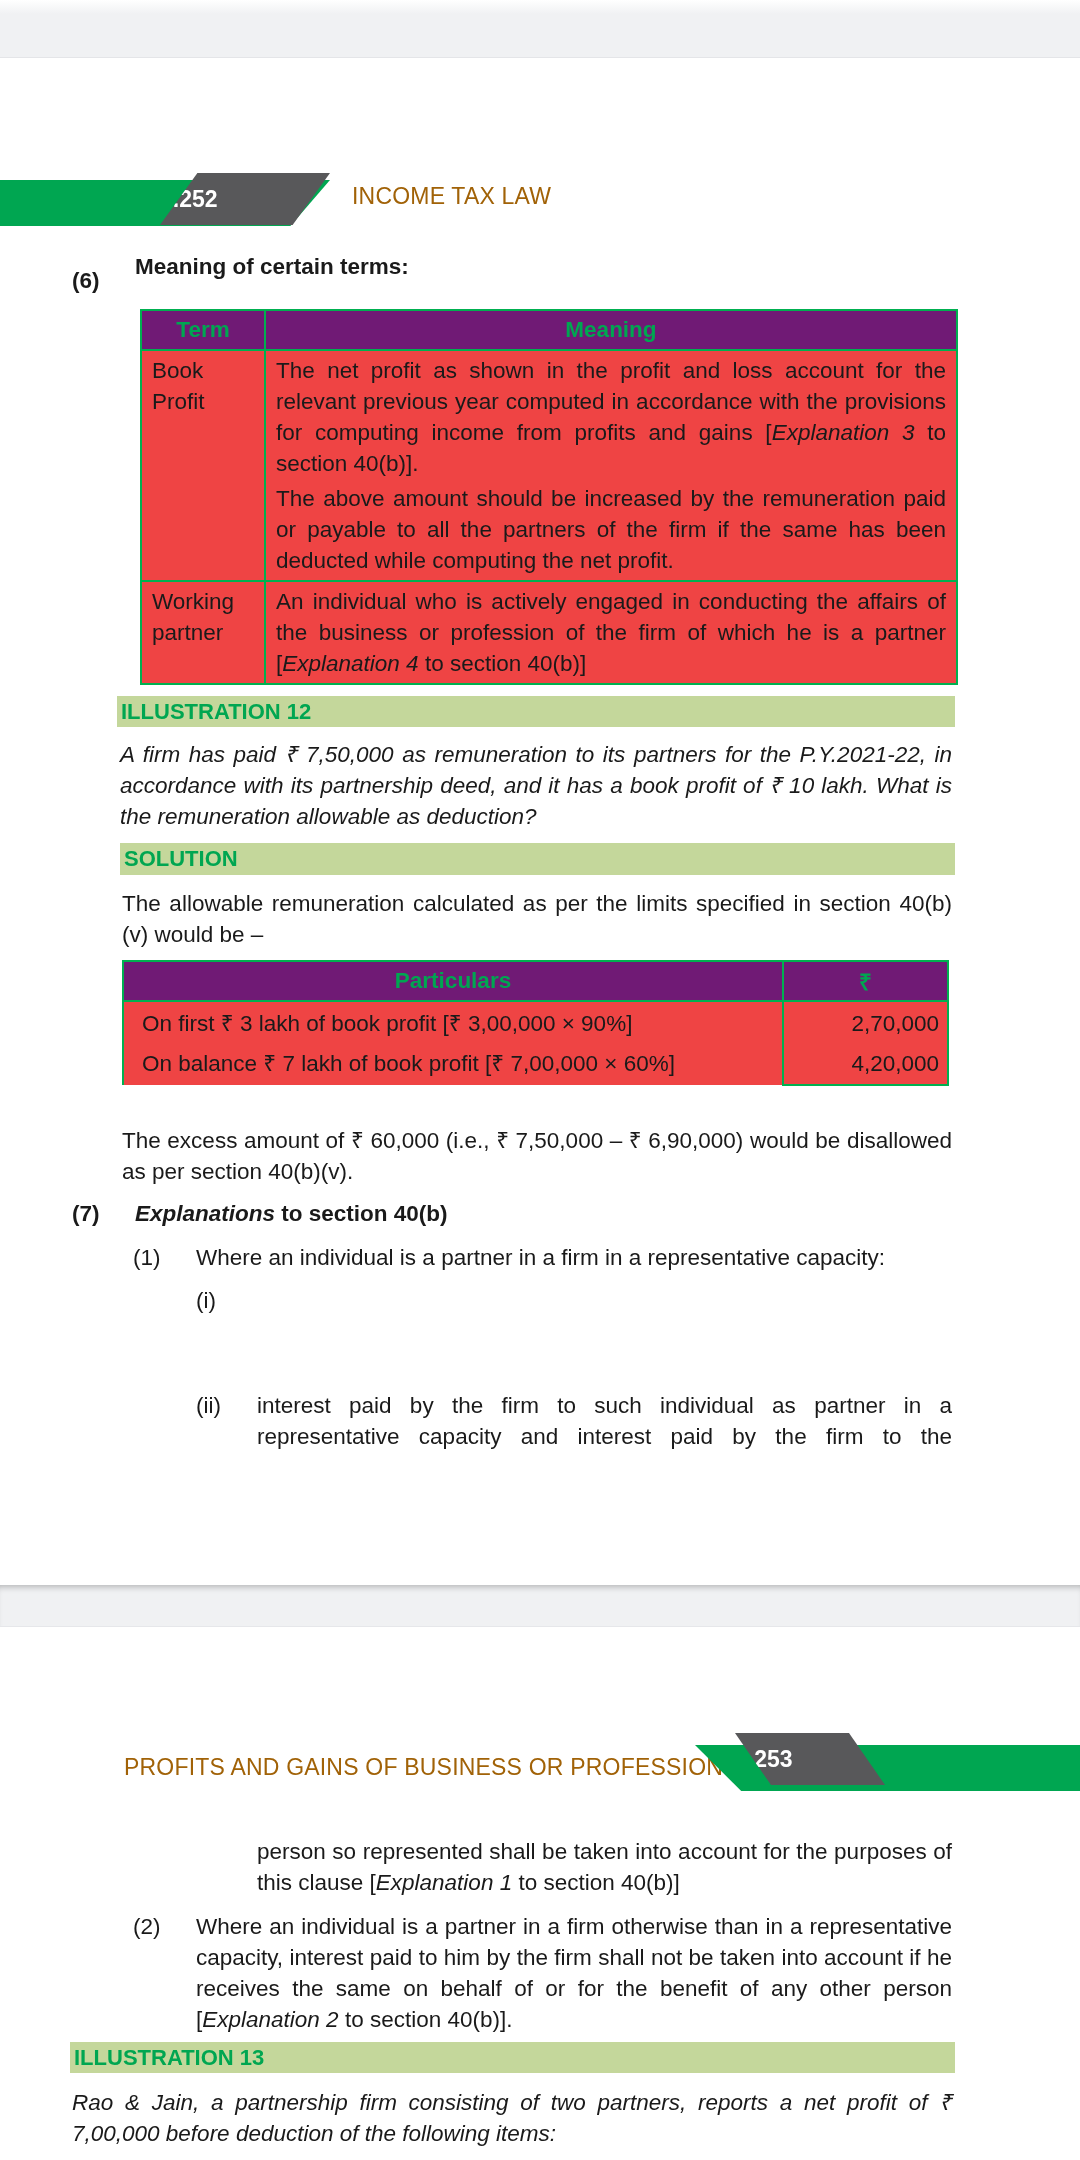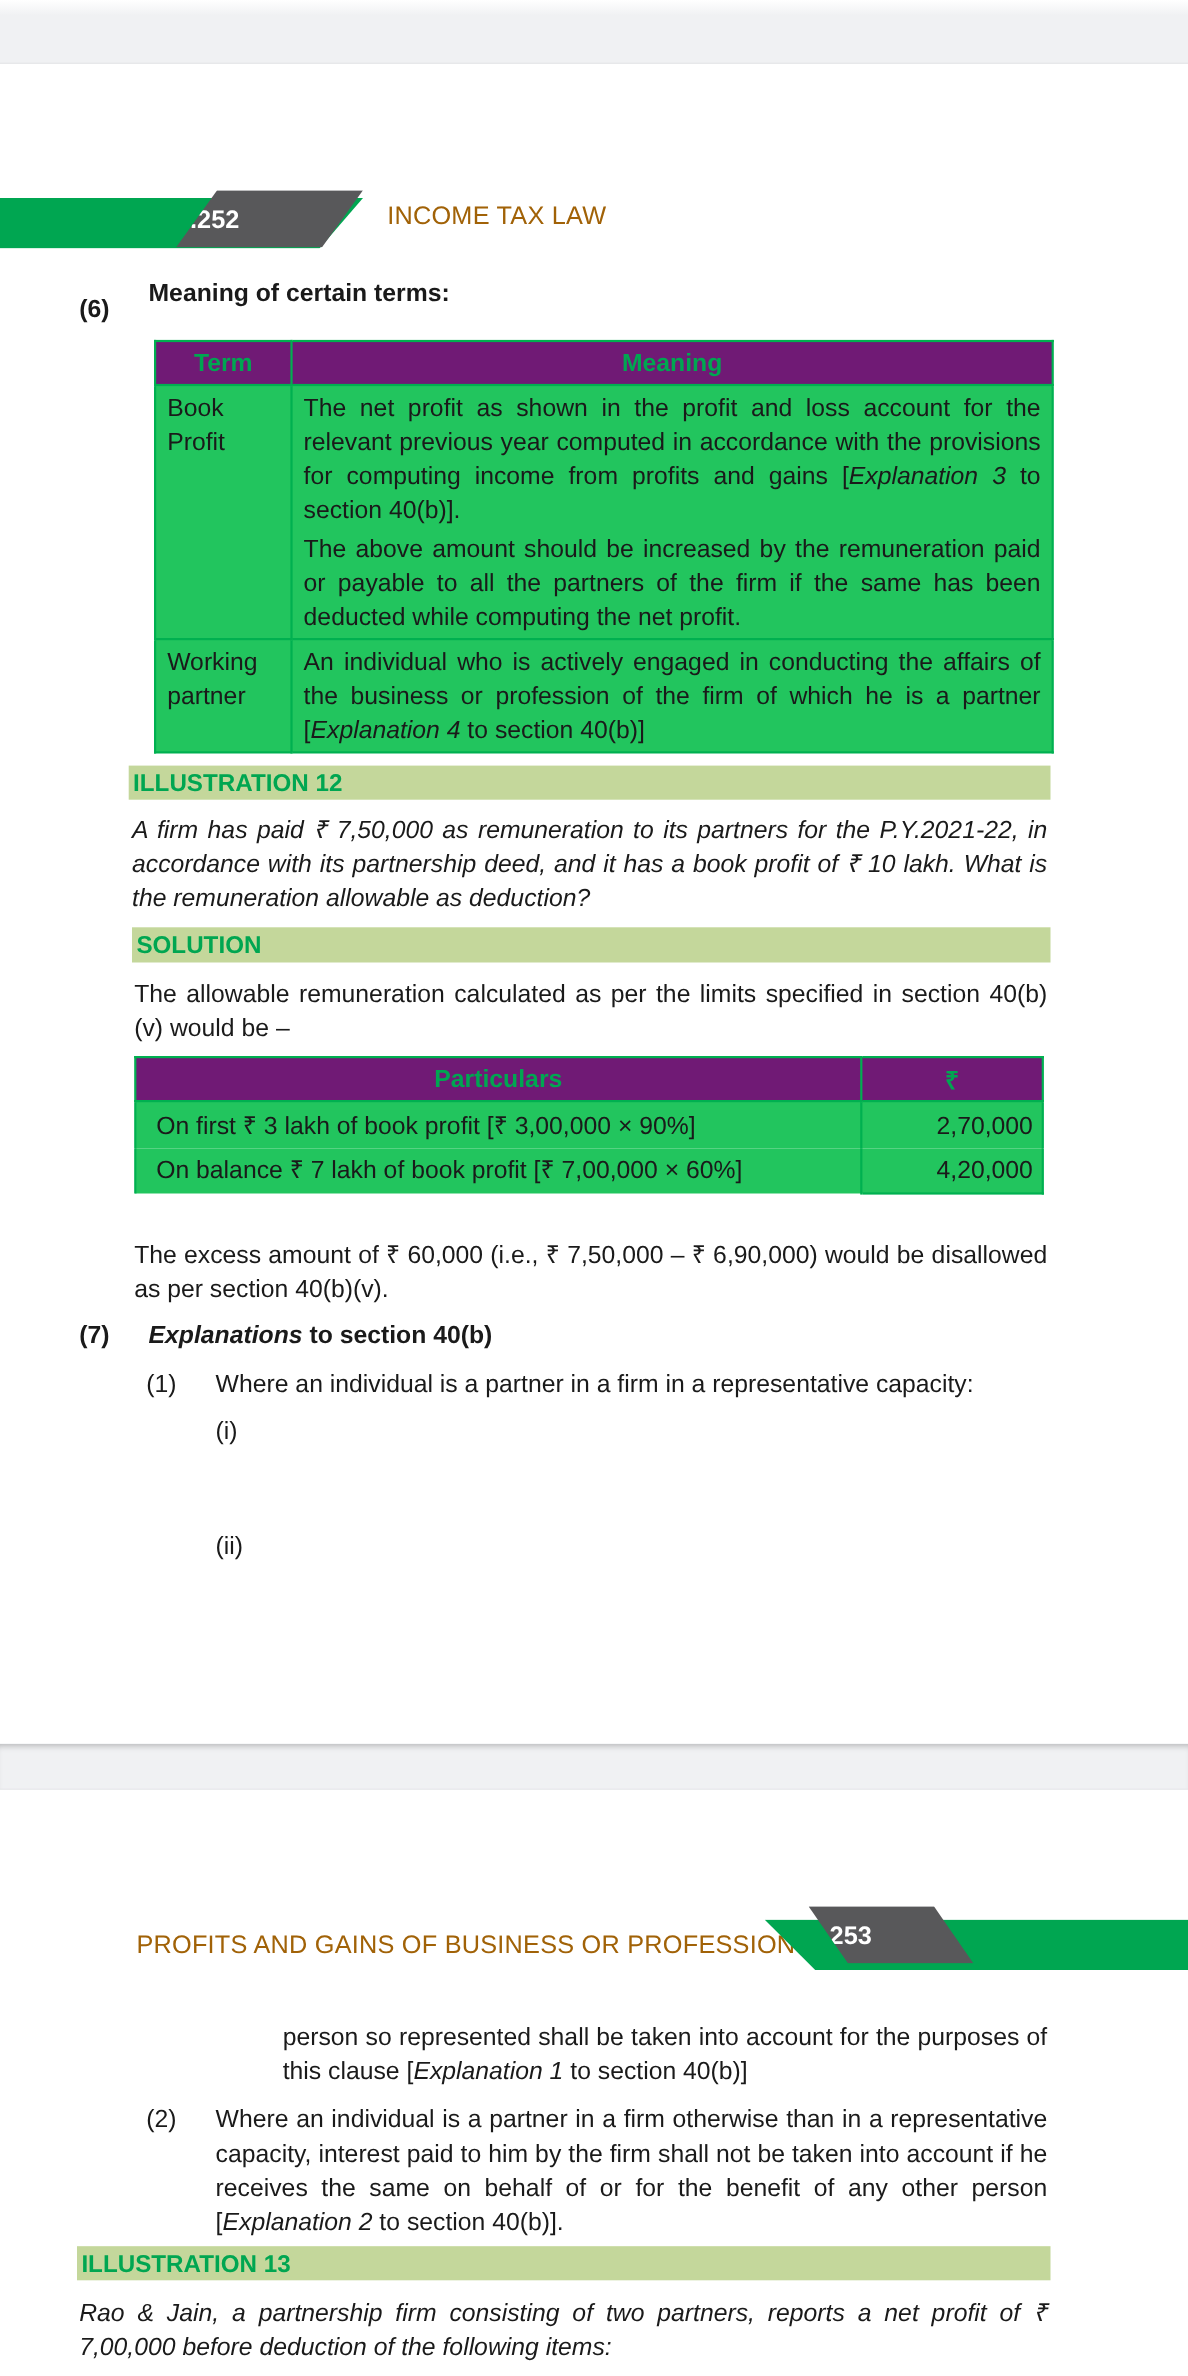--- a/index.html
+++ b/index.html
@@ -33,21 +33,21 @@
   .justify { text-align: justify; text-align-last: left; }
   .full { text-align: justify; text-align-last: justify; }
   .bold { font-weight: bold; }
   .ital { font-style: italic; }
 
   .green-bar { position: absolute; background: #c4d79b; color: #00a651; font-weight: bold; font-size: 22px; padding-left: 4px; display: flex; align-items: center; }
 
   table { border-collapse: collapse; position: absolute; font-size: 22.5px; }
   td, th { border: 2px solid #00b050; vertical-align: top; }
   th { background: #701a75; color: #00a651; font-weight: bold; height: 40px; vertical-align: middle; }
-  td { background: #22c55e; }
+  td { background: #ef4444; }
 
   .terms td { padding: 4px 10px; line-height: 31px; }
   .terms td.meaning p { text-align: justify; }
   .terms td.meaning p + p { margin-top: 4px; }
 
   .calc td { padding: 0 18px; line-height: 40px; }
   .calc td.amt { text-align: right; padding-right: 8px; }
   .calc td.total { font-weight: bold; border-top: 2px solid #00b050; }
 
   .num { position: absolute; font-size: 22.5px; line-height: 31px; }
@@ -117,20 +117,21 @@
 
   <div class="num bold" style="left:72px; top:1139px;">(7)</div>
   <div class="txt bold" style="left:135px; top:1139px;"><i>Explanations</i><span> to section 40(b)</span></div>
 
   <div class="num" style="left:133px; top:1183px;">(1)</div>
   <div class="txt" style="left:196px; top:1183px; width:756px;">Where an individual is a partner in a firm in a representative capacity:</div>
 
   <div class="num" style="left:196px; top:1226px;">(i)</div>
 
   <div class="num" style="left:196px; top:1331px;">(ii)</div>
+  <div class="txt full" style="left:257px; top:1331px; width:695px;">interest paid by the firm to such individual as partner in a representative capacity and interest paid by the firm to the</div>
 
 </div>
 
 <div class="gap mid"></div>
 
 <div class="page page2">
   <div class="hdr-title p2-title">PROFITS AND GAINS OF BUSINESS OR PROFESSION</div>
   <div class="band p2-band"></div>
   <div class="tag p2-tag">
       <span>4.253</span>

